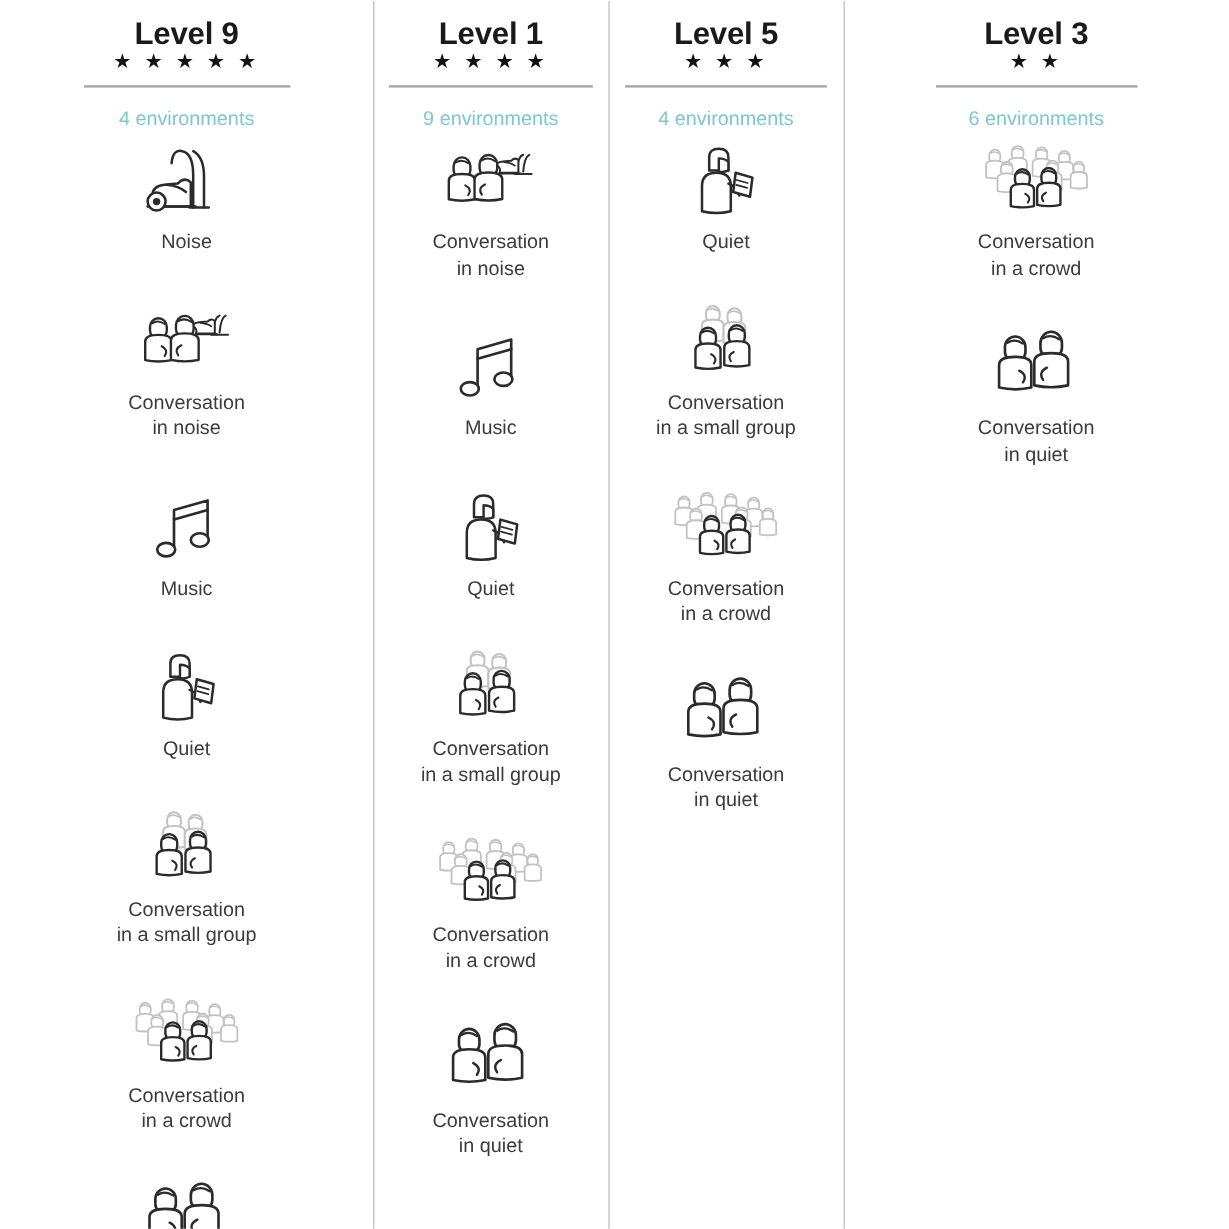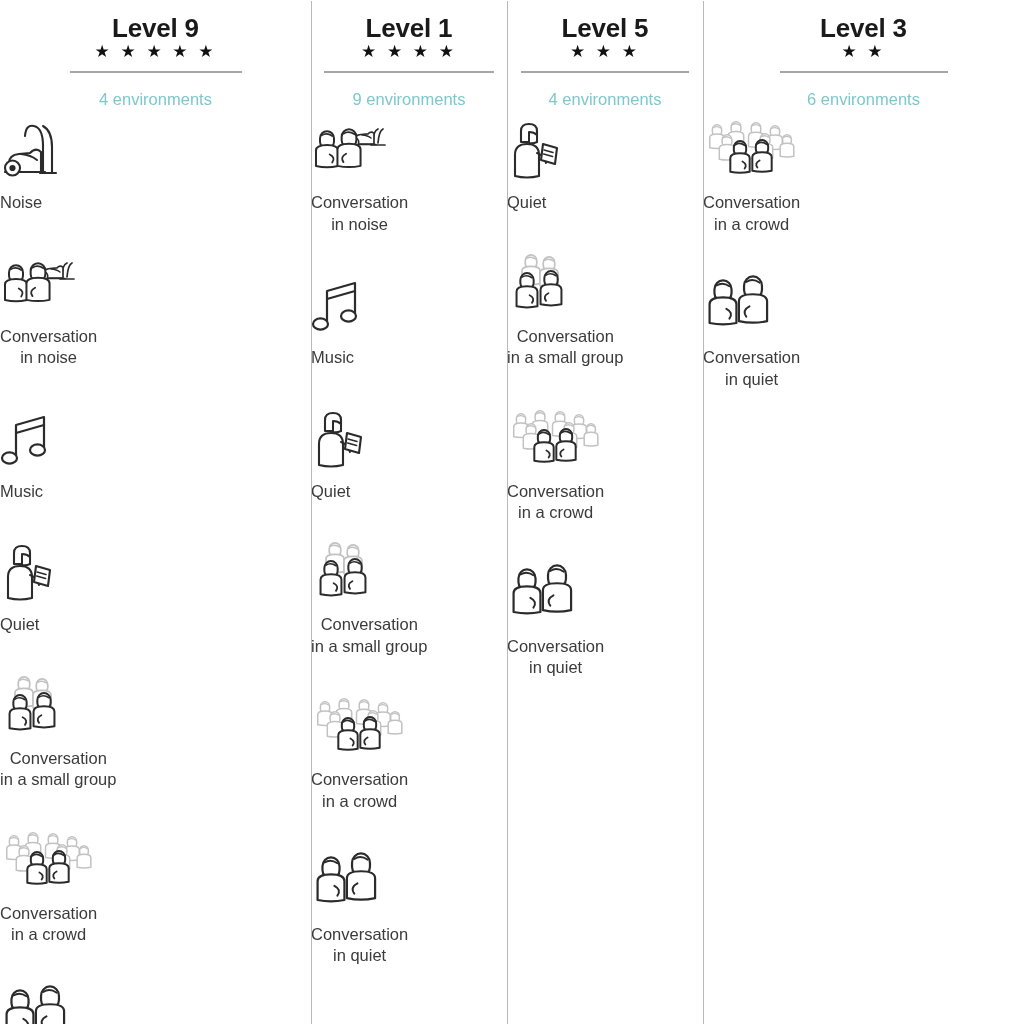--- a/index.html
+++ b/index.html
@@ -95,21 +95,21 @@
   .items {
     width: 100%;
     display: flex;
     flex-direction: column;
     align-items: center;
     margin-top: 10px;
   }
   .item {
     display: flex;
     flex-direction: column;
-    align-items: flex-start;
+    align-items: center;
     width: 100%;
   }
   .icon-wrap {
     height: 66px;
     display: flex;
     align-items: flex-end;
     justify-content: center;
   }
   .icon-wrap svg { display: block; }
   .item-label {

